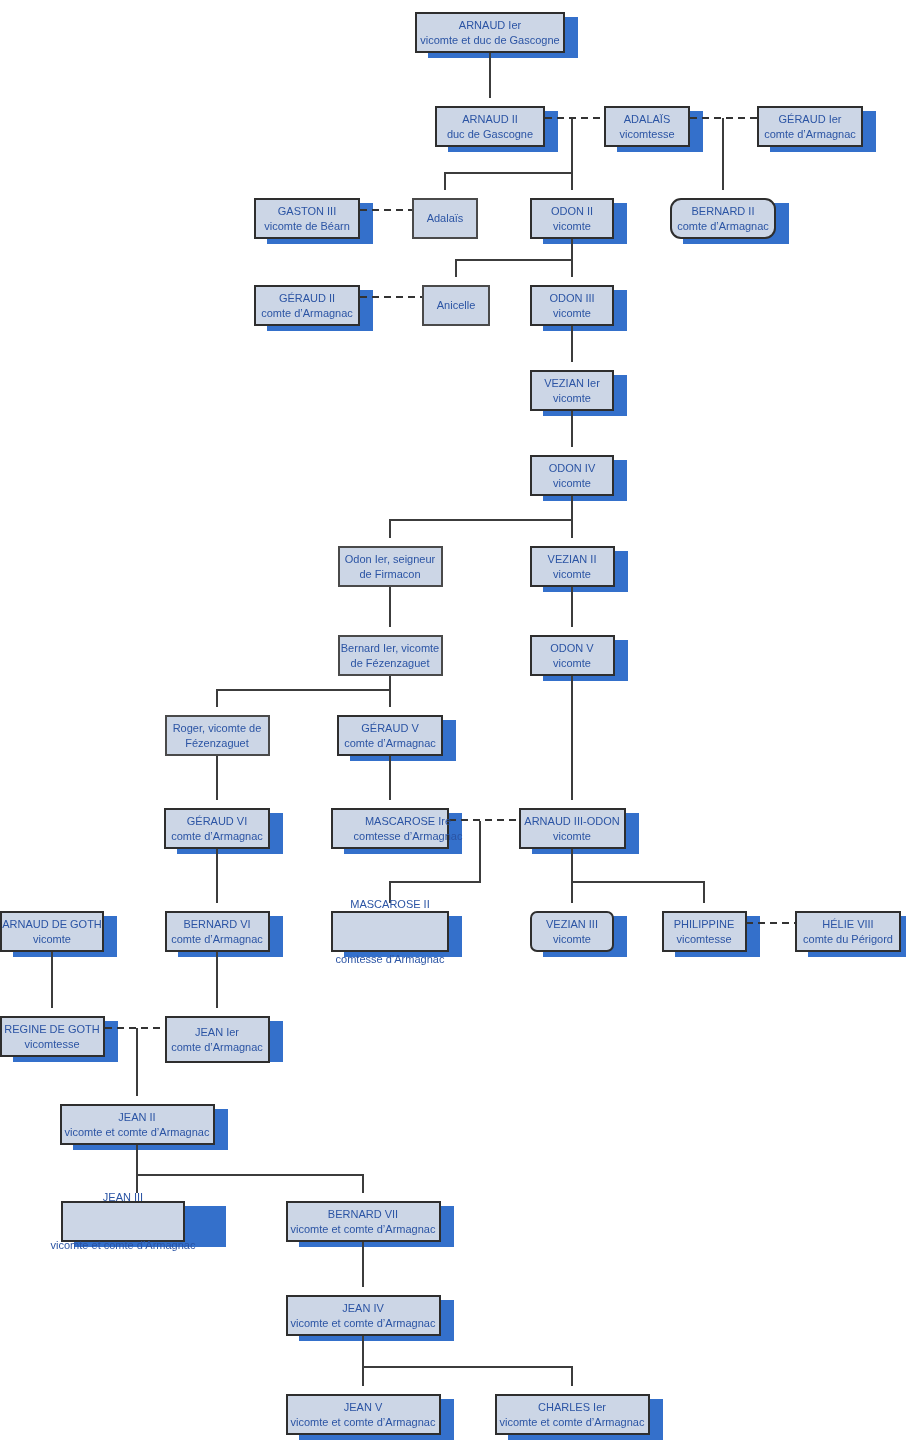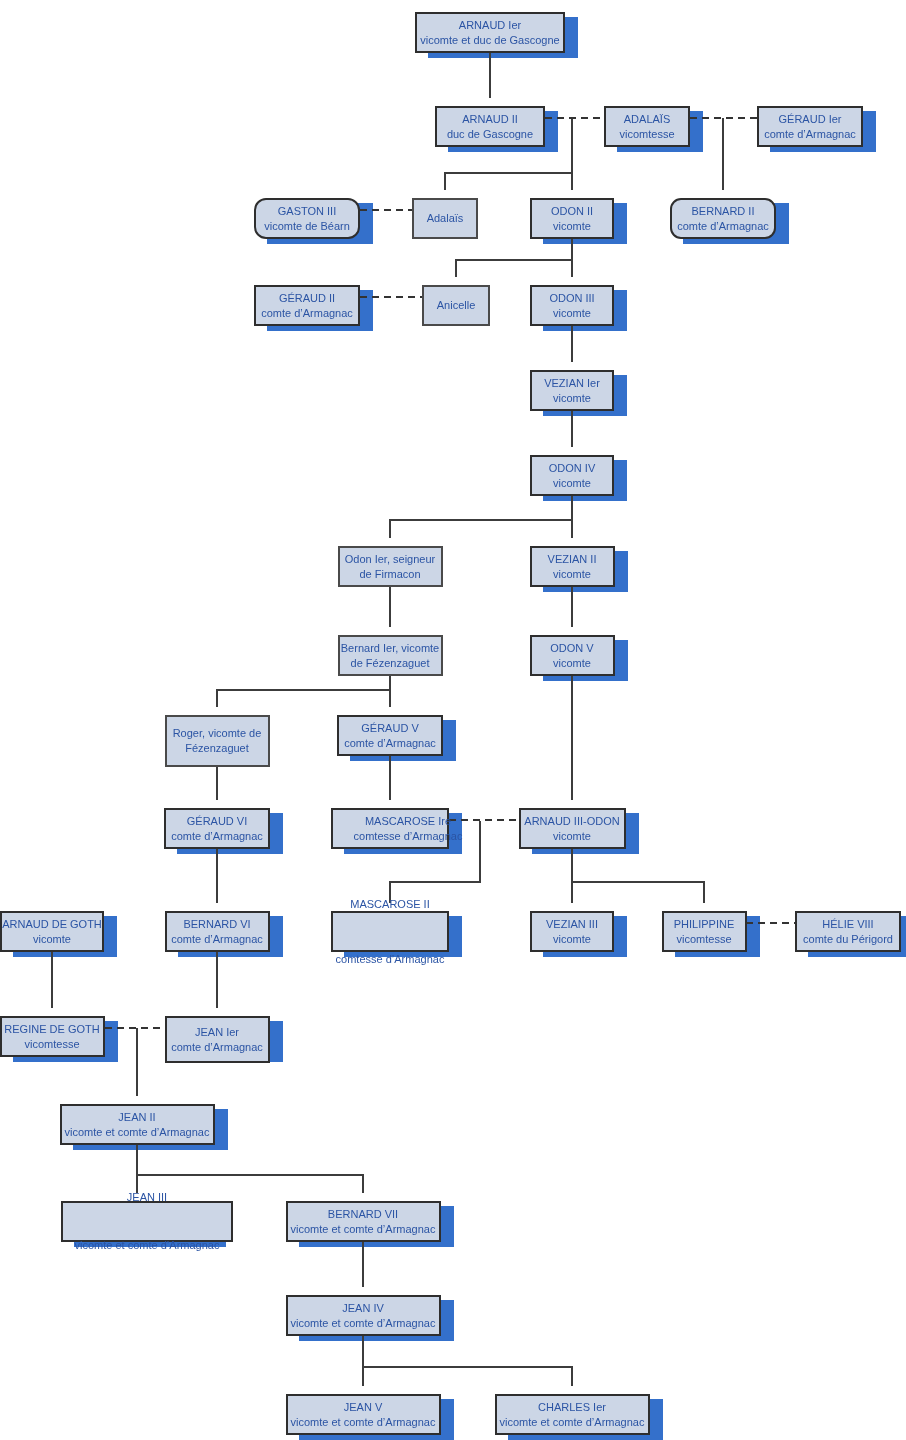--- a/index.html
+++ b/index.html
@@ -102,21 +102,21 @@
       <span>duc de Gascogne</span>
     </div>
     <div class="node" style="left: 604px; top: 98px; width: 86px; height: 41px;">
       <span>ADALAÏS</span>
       <span>vicomtesse</span>
     </div>
     <div class="node" style="left: 757px; top: 98px; width: 106px; height: 41px;">
       <span>GÉRAUD Ier</span>
       <span>comte d’Armagnac</span>
     </div>
-    <div class="node" style="left: 254px; top: 190px; width: 106px; height: 41px; border-radius: 12px;">
+    <div class="node" style="left: 254px; top: 190px; width: 106px; height: 41px;">
       <span>GASTON III</span>
       <span>vicomte de Béarn</span>
     </div>
     <div class="node noshadow" style="left: 412px; top: 190px; width: 66px; height: 41px;">
       <span>Adalaïs</span>
     </div>
     <div class="node" style="left: 530px; top: 190px; width: 84px; height: 41px;">
       <span>ODON II</span>
       <span>vicomte</span>
     </div>
@@ -152,21 +152,21 @@
       <span>vicomte</span>
     </div>
     <div class="node noshadow" style="left: 337.5px; top: 627px; width: 105px; height: 41px;">
       <span>Bernard Ier, vicomte</span>
       <span>de Fézenzaguet</span>
     </div>
     <div class="node" style="left: 529.5px; top: 627px; width: 85px; height: 41px;">
       <span>ODON V</span>
       <span>vicomte</span>
     </div>
-    <div class="node noshadow" style="left: 164.5px; top: 707px; width: 105px; height: 52px;">
+    <div class="node noshadow" style="left: 164.5px; top: 707px; width: 105px; height: 41px;">
       <span>Roger, vicomte de</span>
       <span>Fézenzaguet</span>
     </div>
     <div class="node" style="left: 337px; top: 707px; width: 106px; height: 41px;">
       <span>GÉRAUD V</span>
       <span>comte d’Armagnac</span>
     </div>
     <div class="node" style="left: 164px; top: 800px; width: 106px; height: 41px;">
       <span>GÉRAUD VI</span>
       <span>comte d’Armagnac</span>
@@ -184,21 +184,21 @@
       <span>vicomte</span>
     </div>
     <div class="node" style="left: 164.5px; top: 903px; width: 105px; height: 41px;">
       <span>BERNARD VI</span>
       <span>comte d’Armagnac</span>
     </div>
     <div class="node" style="left: 331px; top: 903px; width: 118px; height: 41px; gap: 40px;">
       <span>MASCAROSE II</span>
       <span>comtesse d’Armagnac</span>
     </div>
-    <div class="node" style="left: 530px; top: 903px; width: 84px; height: 41px;">
+    <div class="node" style="left: 530px; top: 903px; width: 84px; height: 41px; border-radius: 7px;">
       <span>VEZIAN III</span>
       <span>vicomte</span>
     </div>
     <div class="node" style="left: 661.5px; top: 903px; width: 85px; height: 41px;">
       <span>PHILIPPINE</span>
       <span>vicomtesse</span>
     </div>
     <div class="node" style="left: 795px; top: 903px; width: 106px; height: 41px;">
       <span>HÉLIE VIII</span>
       <span>comte du Périgord</span>
@@ -208,21 +208,21 @@
       <span>vicomtesse</span>
     </div>
     <div class="node" style="left: 164.5px; top: 1008px; width: 105px; height: 47px;">
       <span>JEAN Ier</span>
       <span>comte d’Armagnac</span>
     </div>
     <div class="node" style="left: 59.5px; top: 1096px; width: 155px; height: 41px;">
       <span>JEAN II</span>
       <span>vicomte et comte d’Armagnac</span>
     </div>
-    <div class="node" style="left: 61px; top: 1193px; width: 172px; height: 41px; gap: 33px;">
+    <div class="node" style="left: 61px; top: 1193px; width: 124px; height: 41px; gap: 33px;">
       <span>JEAN III</span>
       <span>vicomte et comte d’Armagnac</span>
     </div>
     <div class="node" style="left: 285.5px; top: 1193px; width: 155px; height: 41px;">
       <span>BERNARD VII</span>
       <span>vicomte et comte d’Armagnac</span>
     </div>
     <div class="node" style="left: 285.5px; top: 1287px; width: 155px; height: 41px;">
       <span>JEAN IV</span>
       <span>vicomte et comte d’Armagnac</span>

